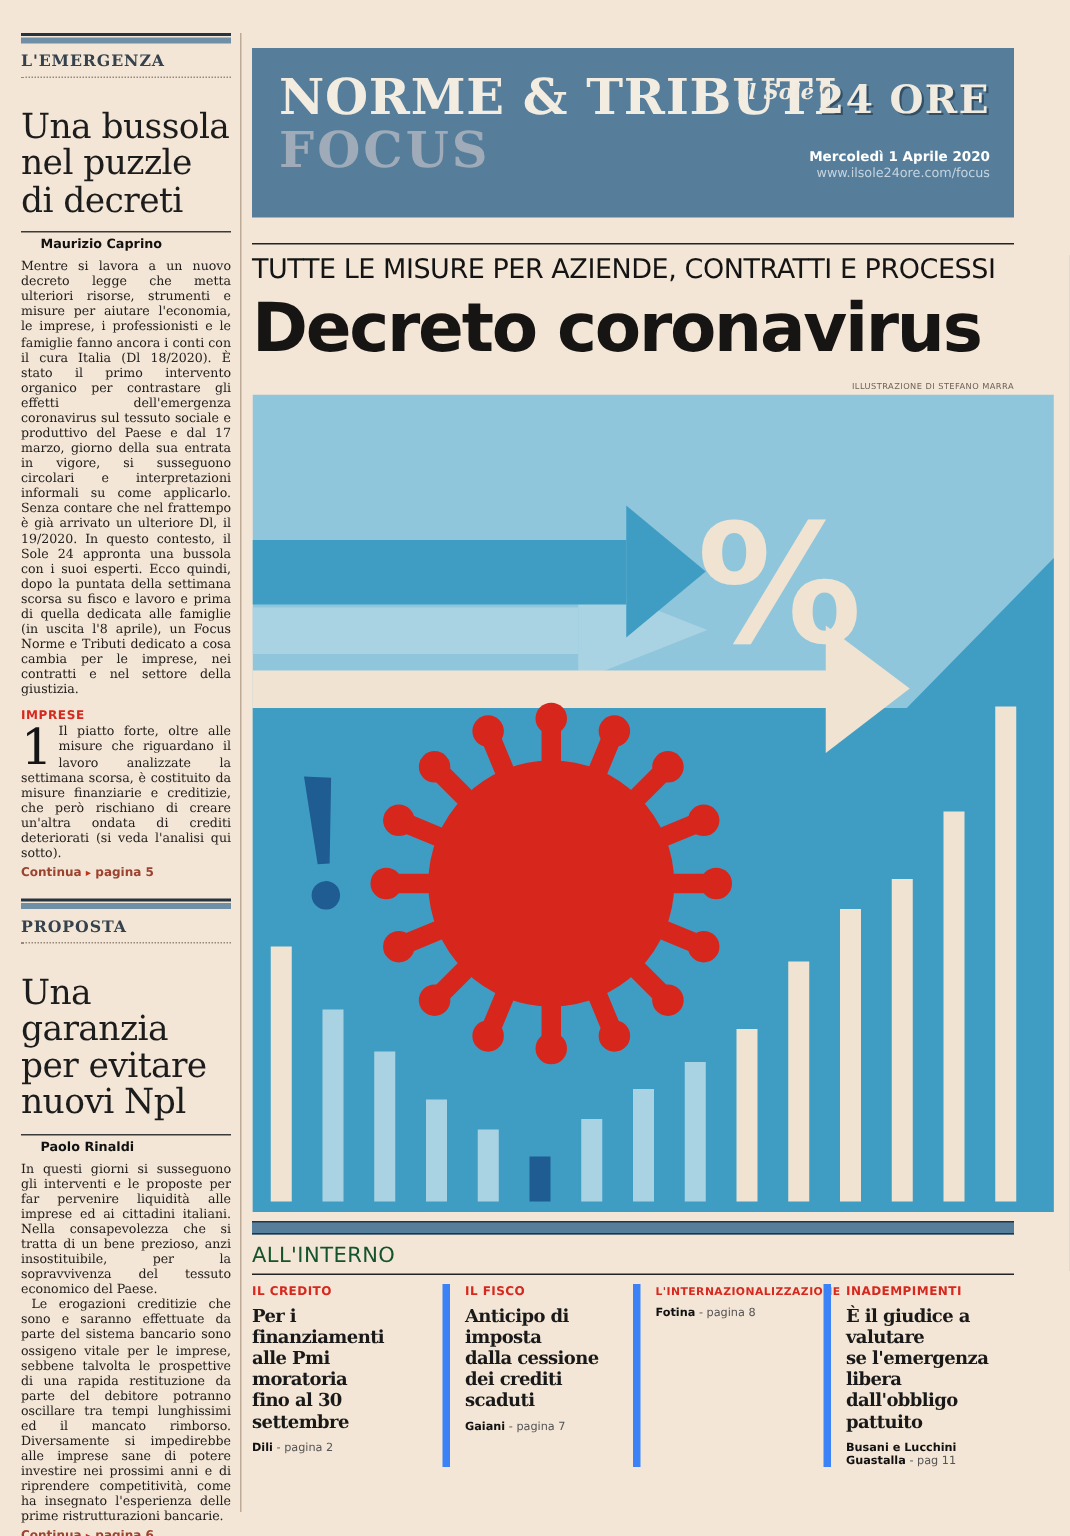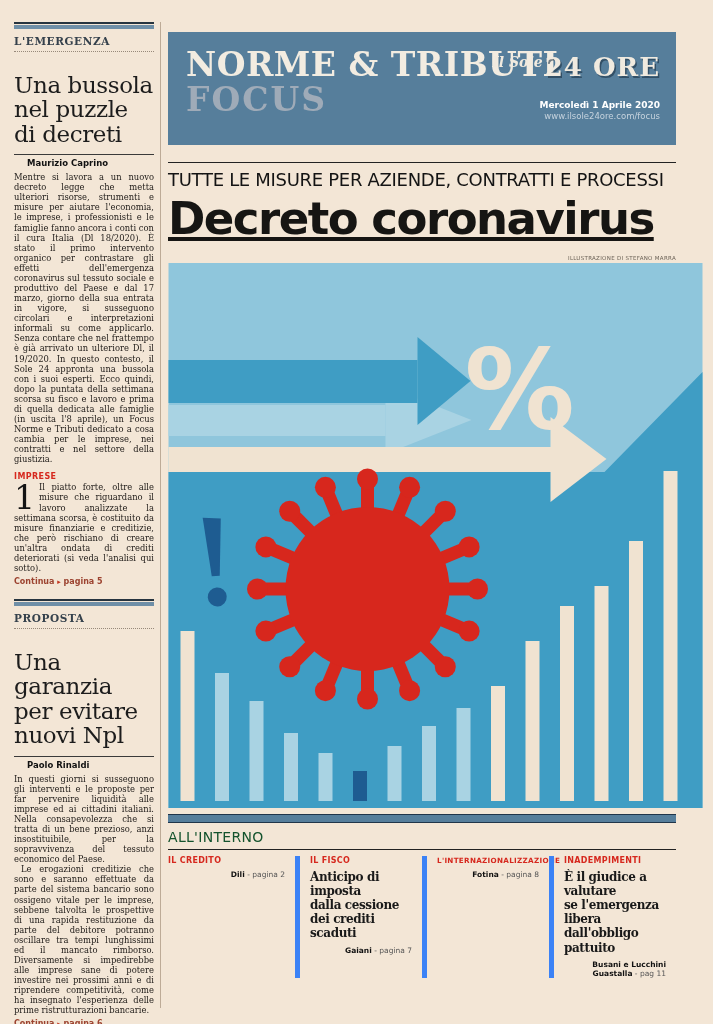--- a/index.html
+++ b/index.html
@@ -58,21 +58,21 @@
   .illo { margin-top:2px; display:block; }
   .slatebar { height:9px; background:#567e9b; border-top:1.5px solid #20354a; border-bottom:1.5px solid #20354a; margin-top:6px; }
   .allinterno-title { font-size:14px; color:#14532d; letter-spacing:.3px; margin-top:6px; }
   .allinterno-rule { border-top:1.5px solid #222; margin-top:4px; }
   .ai-grid { display:flex; margin-top:6px; }
   .ai-col { width:25%; padding:0 10px 0 0; }
   .ai-col + .ai-col { border-left:5px solid #3b82f6; padding-left:10px; }
   .ai-label { font-size:8px; font-weight:bold; color:#d6281e; letter-spacing:.3px; }
   .ai-title { font-family:"DejaVu Serif", serif; font-weight:bold; font-size:12px; line-height:1.18;
     color:#191919; white-space:pre-line; margin-top:5px; letter-spacing:-.4px; }
-  .ai-byline { font-size:7.5px; color:#555; margin-top:5px;text-align:right; }
+  .ai-byline { font-size:7.5px; color:#555; margin-top:5px; }
   .ai-byline b { color:#111; }
 </style>
 </head>
 <body>
 
 <div class="page">
 
   <div class="leftcol">
 
     <div class="article">
@@ -135,21 +135,21 @@
         <span class="brand-small">Il Sole</span><span class="brand-big">24 ORE</span>
       </div>
       <div class="mast-date">
         <div class="mdate">Mercoledì 1 Aprile 2020</div>
         <div class="murl">www.ilsole24ore.com/focus</div>
       </div>
     </div>
 
     <div class="kicker-rule"></div>
     <div class="kicker">TUTTE LE MISURE PER AZIENDE, CONTRATTI E PROCESSI</div>
-    <div class="headline1" style="color: rgb(22, 21, 19); text-decoration: underline;">Decreto coronavirus</div>
+    <div class="headline1" style="color: rgb(22, 21, 19);">Decreto coronavirus</div>
     <div class="credit">ILLUSTRAZIONE DI STEFANO MARRA</div>
 
     <svg class="illo" id="illo-svg" width="535" height="545" viewBox="0 0 534 545" xmlns="http://www.w3.org/2000/svg">
         <rect x="0" y="0" width="534" height="545" fill="#8fc6dc"></rect>
         <polygon points="0,209 436,209 534,109 534,545 0,545" fill="#3f9dc4"></polygon>
         <rect x="0" y="142" width="217" height="31" fill="#a9d3e3"></rect>
         <polygon points="217,123 303,157 217,191" fill="#a9d3e3"></polygon>
         <rect x="0" y="97" width="249" height="43" fill="#3f9dc4"></rect>
         <polygon points="249,74 302,118 249,162" fill="#3f9dc4"></polygon>
         <rect x="0" y="184" width="388" height="25" fill="#f0e3d1"></rect>
@@ -209,20 +209,23 @@
         <circle cx="199" cy="326" r="82" fill="#d7271d"></circle>
       </svg>
 
     <div class="slatebar"></div>
     <div class="allinterno-title">ALL'INTERNO</div>
     <div class="allinterno-rule"></div>
 
     <div class="ai-grid">
       <div class="ai-col">
         <div class="ai-label">IL CREDITO</div>
+        <div class="ai-title">Per i finanziamenti
+alle Pmi moratoria
+fino al 30 settembre</div>
         <div class="ai-byline"><b>Dili</b> <span>-</span> <span>pagina 2</span></div>
       </div>
       <div class="ai-col">
         <div class="ai-label">IL FISCO</div>
         <div class="ai-title">Anticipo di imposta
 dalla cessione
 dei crediti scaduti</div>
         <div class="ai-byline"><b>Gaiani</b> <span>-</span> <span>pagina 7</span></div>
       </div>
       <div class="ai-col">

